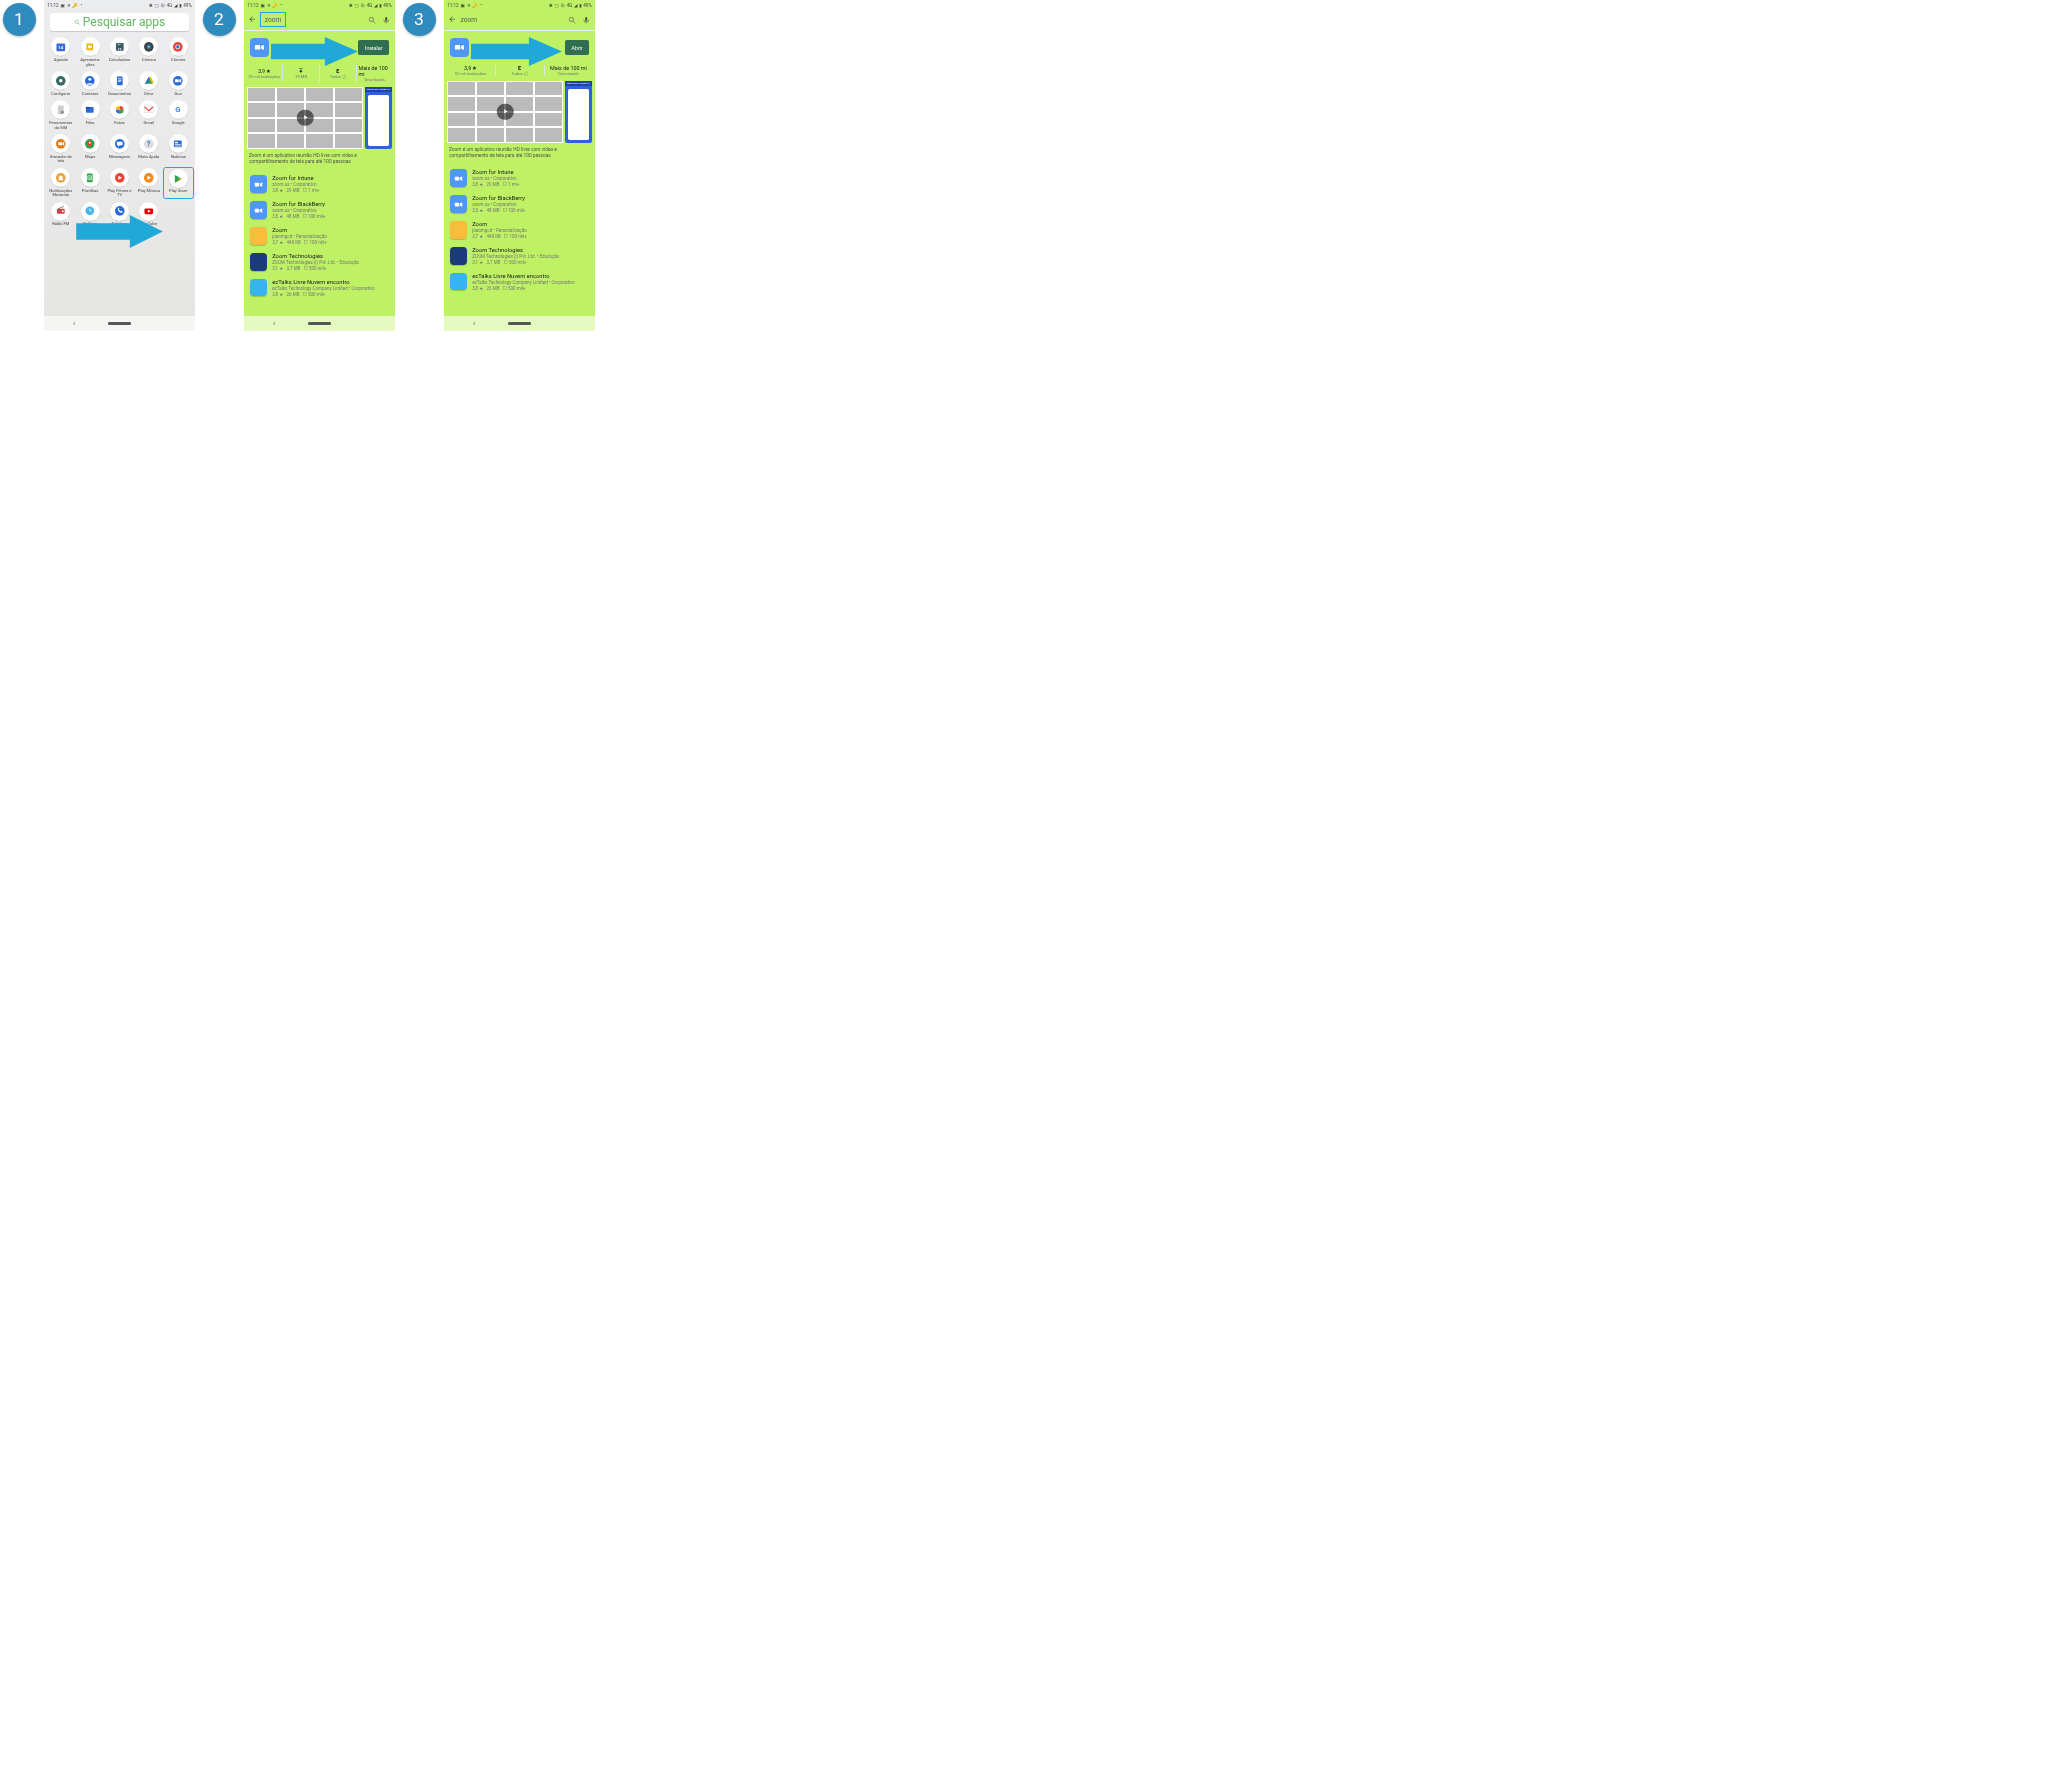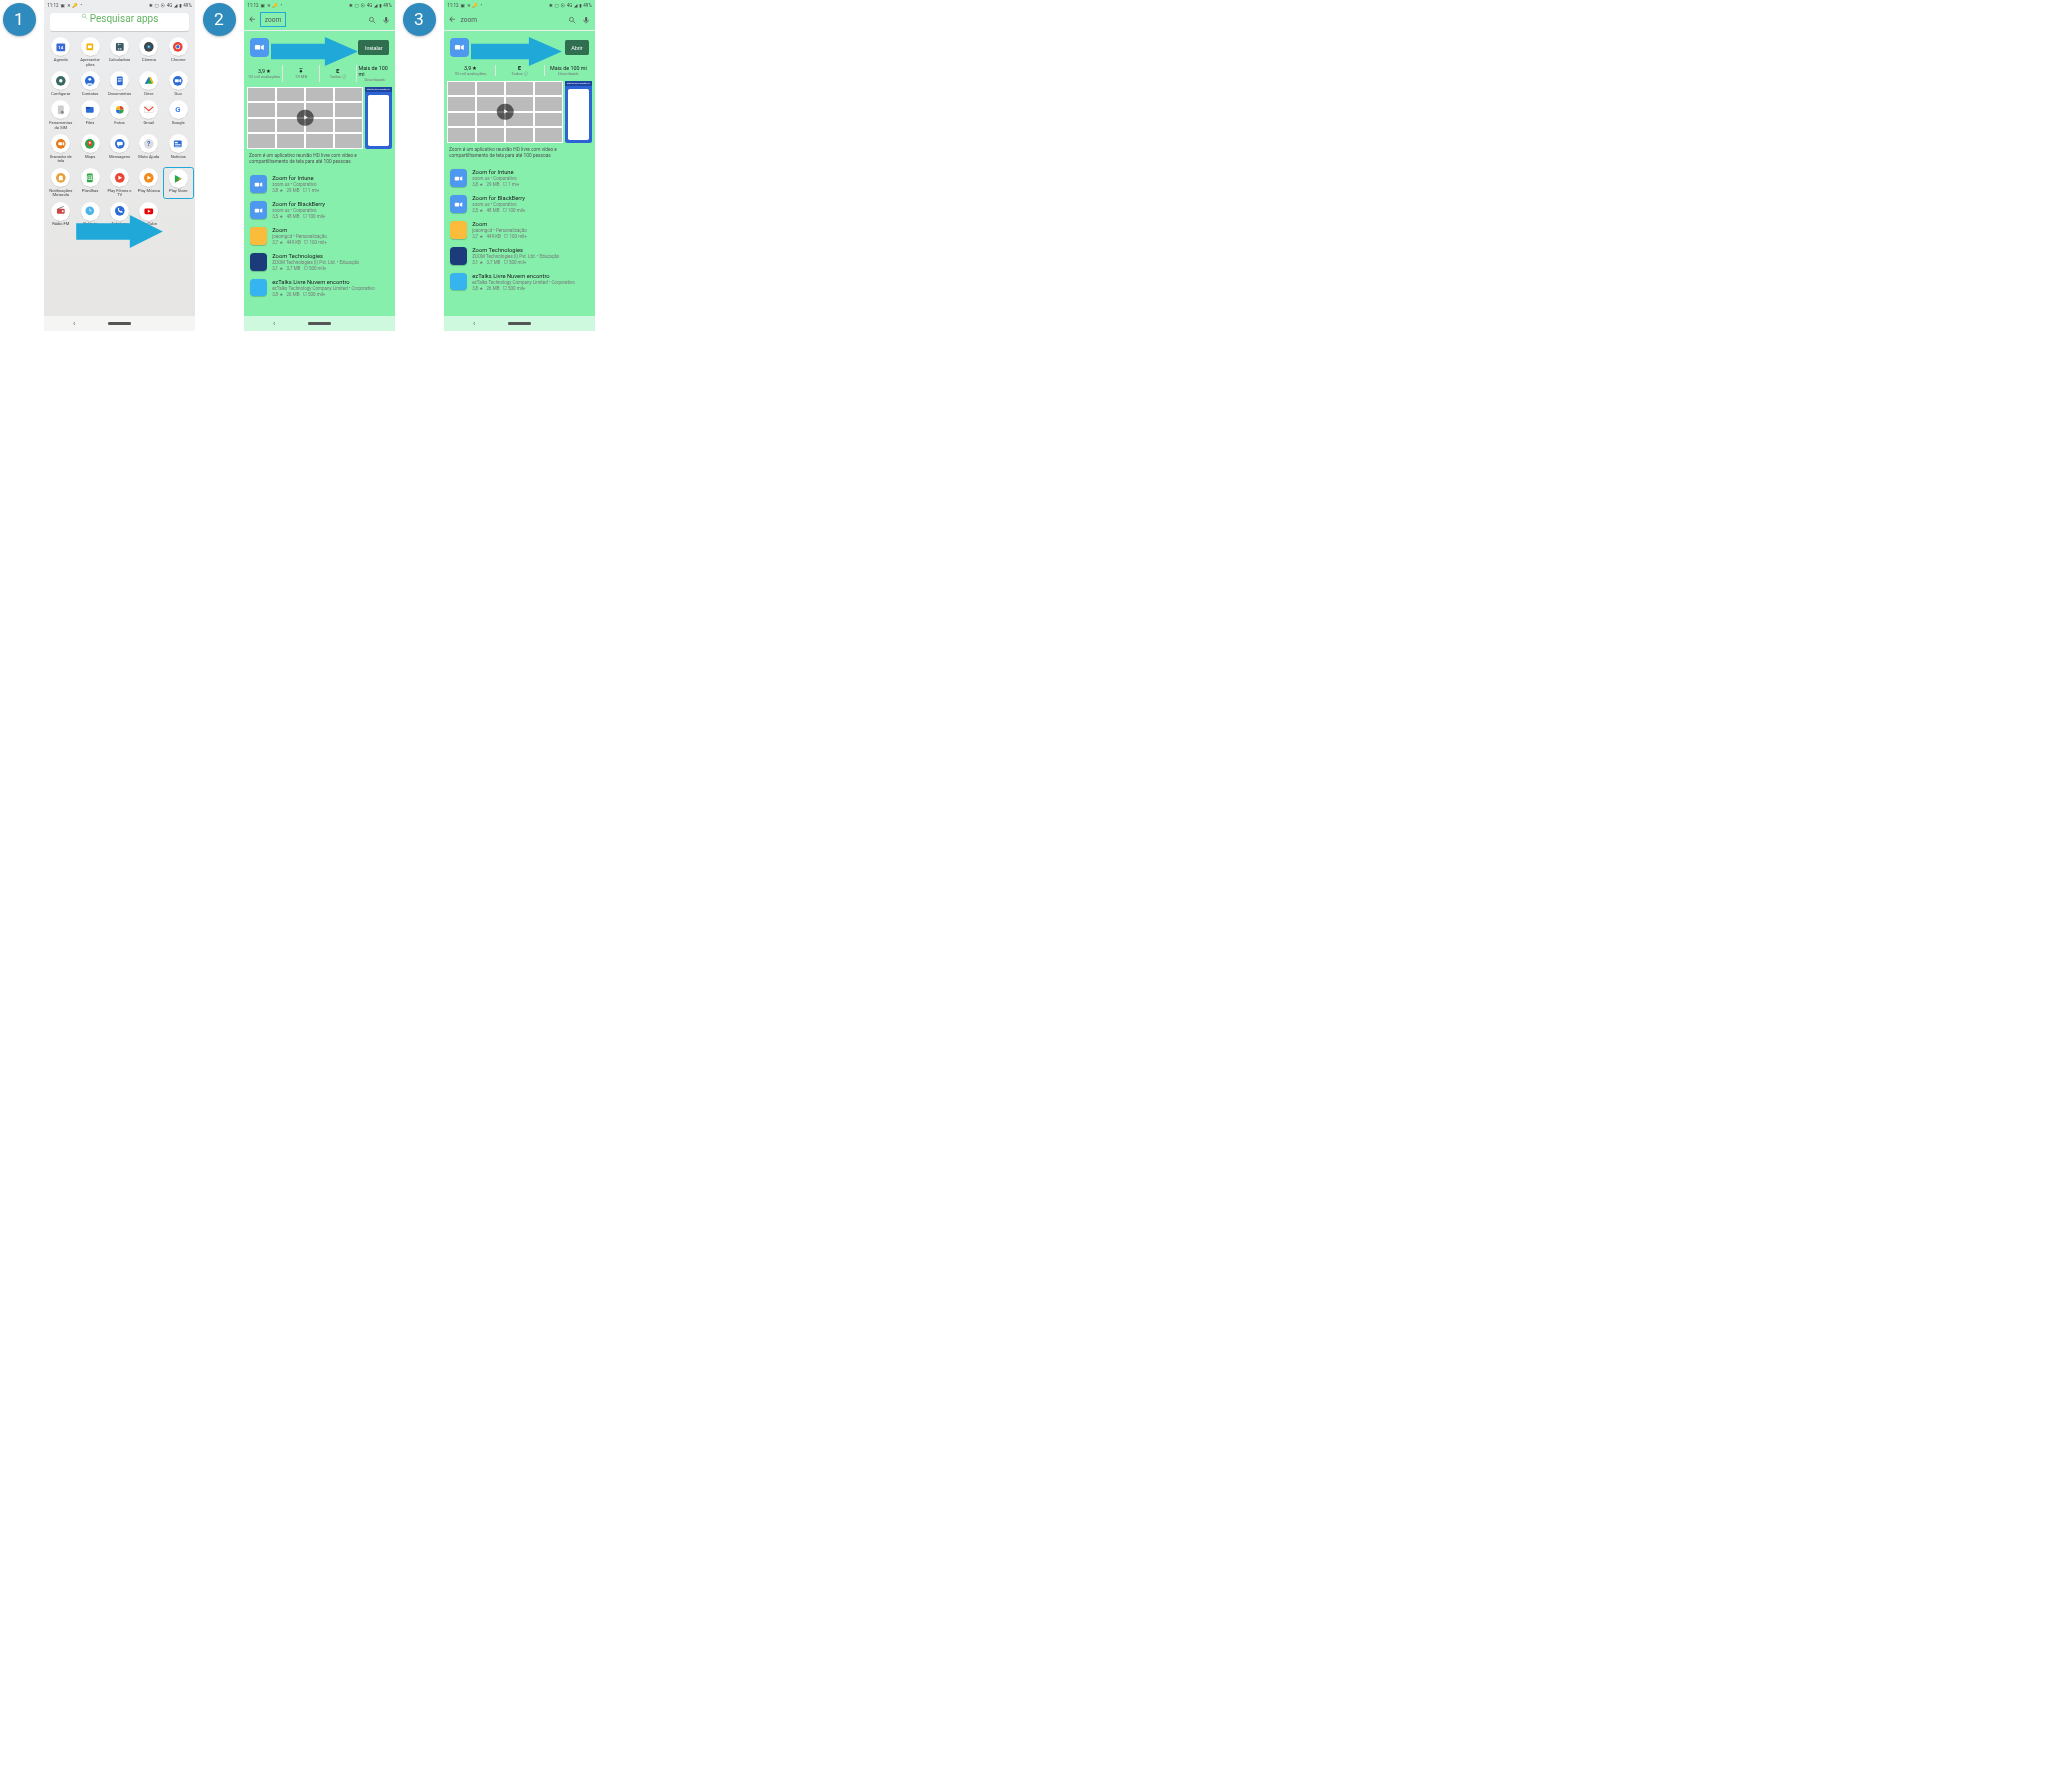--- a/index.html
+++ b/index.html
@@ -7,35 +7,35 @@
   .triptych { display: flex; gap: 0; width: 100%; height: 100%; }
   .panel { position: relative; width: 200px; height: 337px; }
   .step-badge {
     position: absolute; top: 2.5px; left: 2.5px; width: 33px; height: 33px;
     border-radius: 50%; background: #2f8bbd; color: #fff; font-size: 17.4px;
     display: flex; align-items: center; justify-content: center; font-weight: 400;
     box-shadow: 0 0.8px 2.5px rgba(0,0,0,.3); z-index: 5;
   }
   .phone {
     position: absolute; top: 0; left: 44px; width: 151px; height: 331px;
-    background: #86efac; overflow: hidden;
+    background: #bef264; overflow: hidden;
   }
   .phone.drawer { background: linear-gradient(#ecedef,#e6e5e3); }
   
   .status-bar {
     height: 10px; display: flex; align-items: center; justify-content: space-between;
     padding: 0 3.3px; font-size: 4.5px; color: #444; background: transparent;
   }
   .status-left { display: flex; align-items: center; gap: 2.1px; }
   .status-right { display: flex; align-items: center; gap: 1.7px; }
   
   .drawer-search {
     margin: 3.3px 5.8px 1.7px; background: #fff; border-radius: 2.5px; height: 17.4px;
-    display: flex; align-items: flex-start; justify-content: center; color: #63b563;
-    font-size: 10px; box-shadow: 0 0.4px 0.8px rgba(0,0,0,.15);
+    display: flex; align-items: center; justify-content: center; color: #63b563;
+    font-size: 12px; box-shadow: 0 0.4px 0.8px rgba(0,0,0,.15);
   }
   .drawer-search svg { width: 6.6px; height: 6.6px; fill: #63b563; margin-right: 2.5px; }
   .app-grid {
     display: grid; grid-template-columns: repeat(5,1fr); gap: 4.1px 0.8px;
     padding: 5px 2.5px 0;
   }
   .app-cell { display: flex; flex-direction: column; align-items: center; text-align: center; }
   .app-icon {
     width: 19px; height: 19px; border-radius: 50%; background: #fff;
     display: flex; align-items: center; justify-content: center; box-shadow: 0 0.4px 0.8px rgba(0,0,0,.2);

